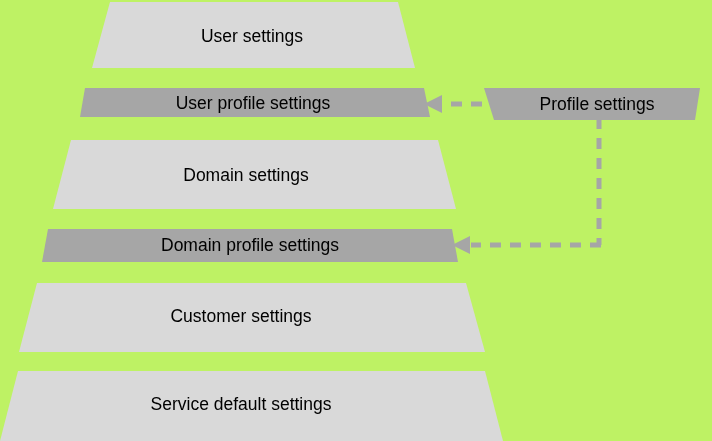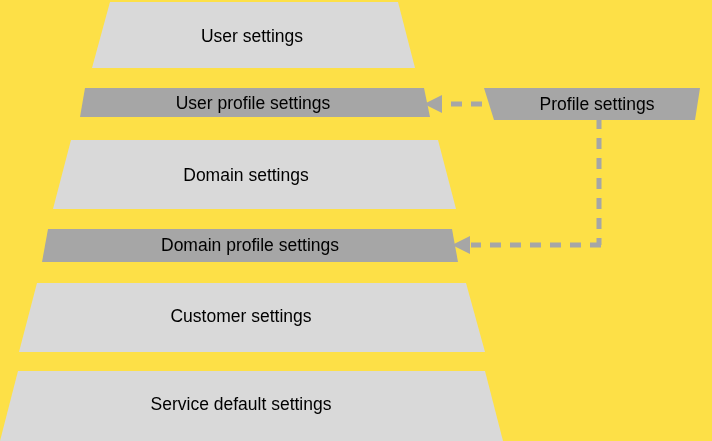--- a/index.html
+++ b/index.html
@@ -41,21 +41,21 @@
     font-family: "Liberation Sans", sans-serif;
     font-size: 17.5px;
     fill: #000000;
     text-anchor: middle;
     dominant-baseline: middle;
   }
 </style>
 </head>
 <body style="background: rgb(0, 0, 0);">
 
-<div id="stage" style="background: #fde047;">
+<div id="stage" style="background: #bef264;">
   <svg id="diagram-svg" viewBox="0 0 712 441">
 
     <g>
       <polygon fill="#d9d9d9" stroke="none" points="110,2 398,2 415,68 92,68"></polygon>
       <text class="layer-label" x="252" y="37" fill="#000000">User settings</text>
     </g>
 
     <g>
       <polygon fill="#a6a6a6" stroke="none" points="85,88 424,88 430,117 80,117"></polygon>
       <text class="band-label" x="253" y="104" fill="#000000">User profile settings</text>

